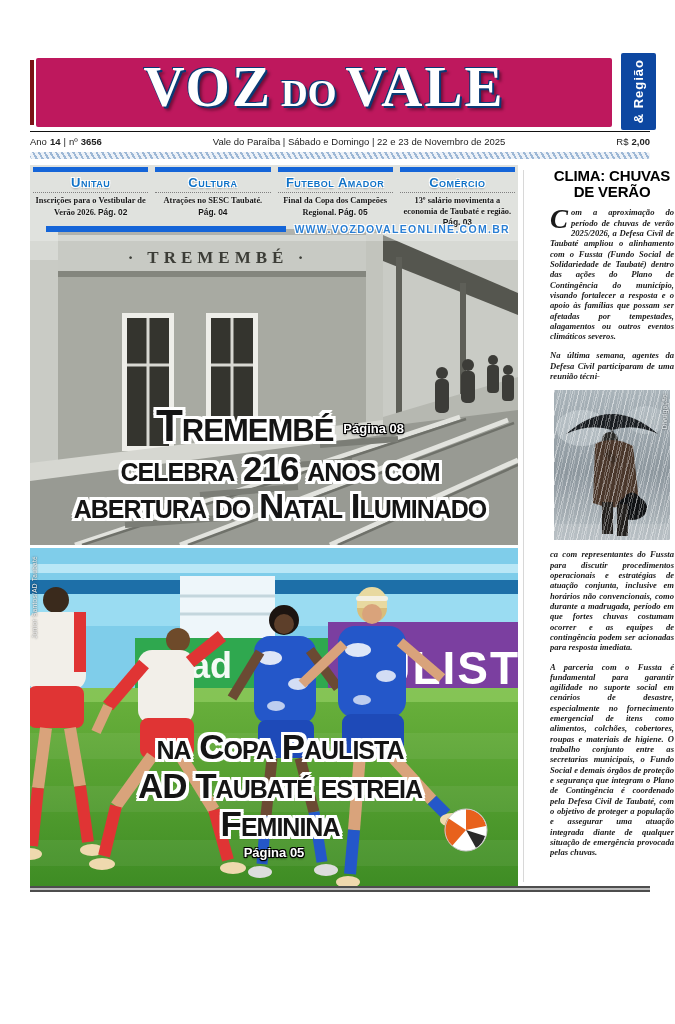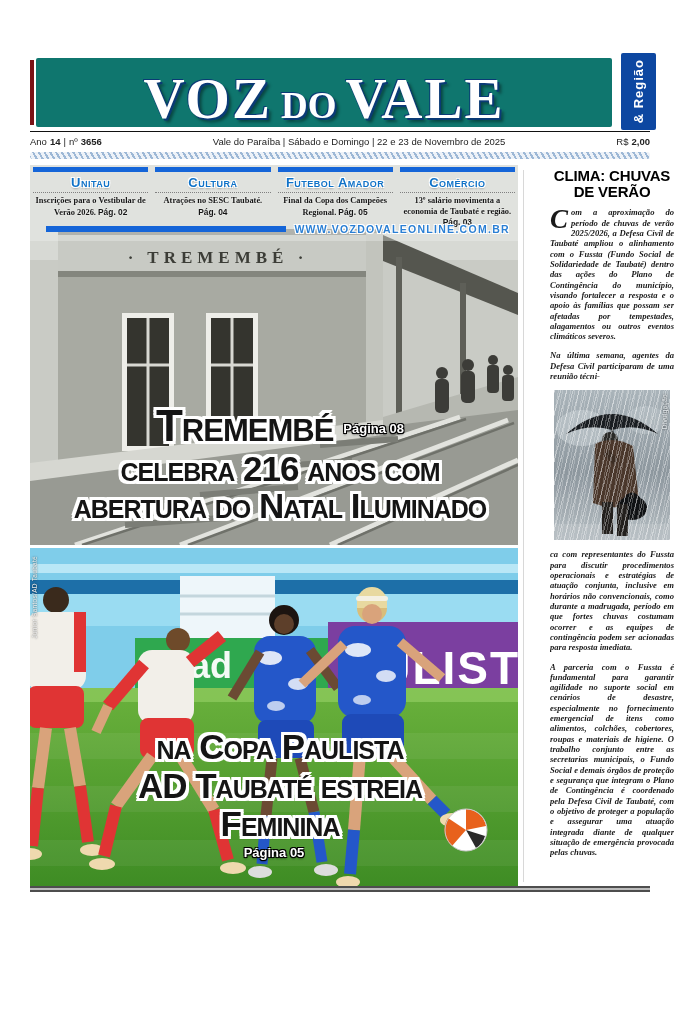--- a/index.html
+++ b/index.html
@@ -1,22 +1,22 @@
 <!DOCTYPE html>
 <html><head>
 <meta charset="utf-8">
 <style>
   html,body{margin:0;padding:0;background:#fff;}
   .page{position:relative;width:675px;height:1024px;background:#fff;overflow:hidden;
         font-family:"Liberation Sans",sans-serif;margin:0 auto;}
 
   
   .mast-red{position:absolute;left:30px;top:60px;width:4px;height:65px;background:#7a1216;}
-  .masthead{position:absolute;left:36px;top:58px;width:576px;height:69px;background:#0f766e;
-            border-radius:2px;display:flex;align-items:flex-end;justify-content:center;}
+  .masthead{position:absolute;left:36px;top:58px;width:576px;height:69px;background:#be185d;
+            border-radius:2px;display:flex;align-items:flex-start;justify-content:center;}
   .mast-title{font-family:"Liberation Serif",serif;font-weight:bold;color:#fff;
               display:flex;align-items:baseline;gap:9px;
               text-shadow:-1px -1px 0 #0a3a75, 2px 2px 0 #0a3a75, 4px 4px 3px rgba(0,0,0,.4);}
   .mast-voz,.mast-vale{font-size:57px;letter-spacing:2px;line-height:1;}
   .mast-do{font-size:37px;line-height:1;}
   .region-box{position:absolute;left:621px;top:53px;width:35px;height:77px;background:#0d47a1;
               border-radius:2px;display:flex;align-items:center;justify-content:center;}
   .region-text{writing-mode:vertical-rl;transform:rotate(180deg);color:#fff;font-weight:bold;
                font-size:13px;letter-spacing:1px;}
 

